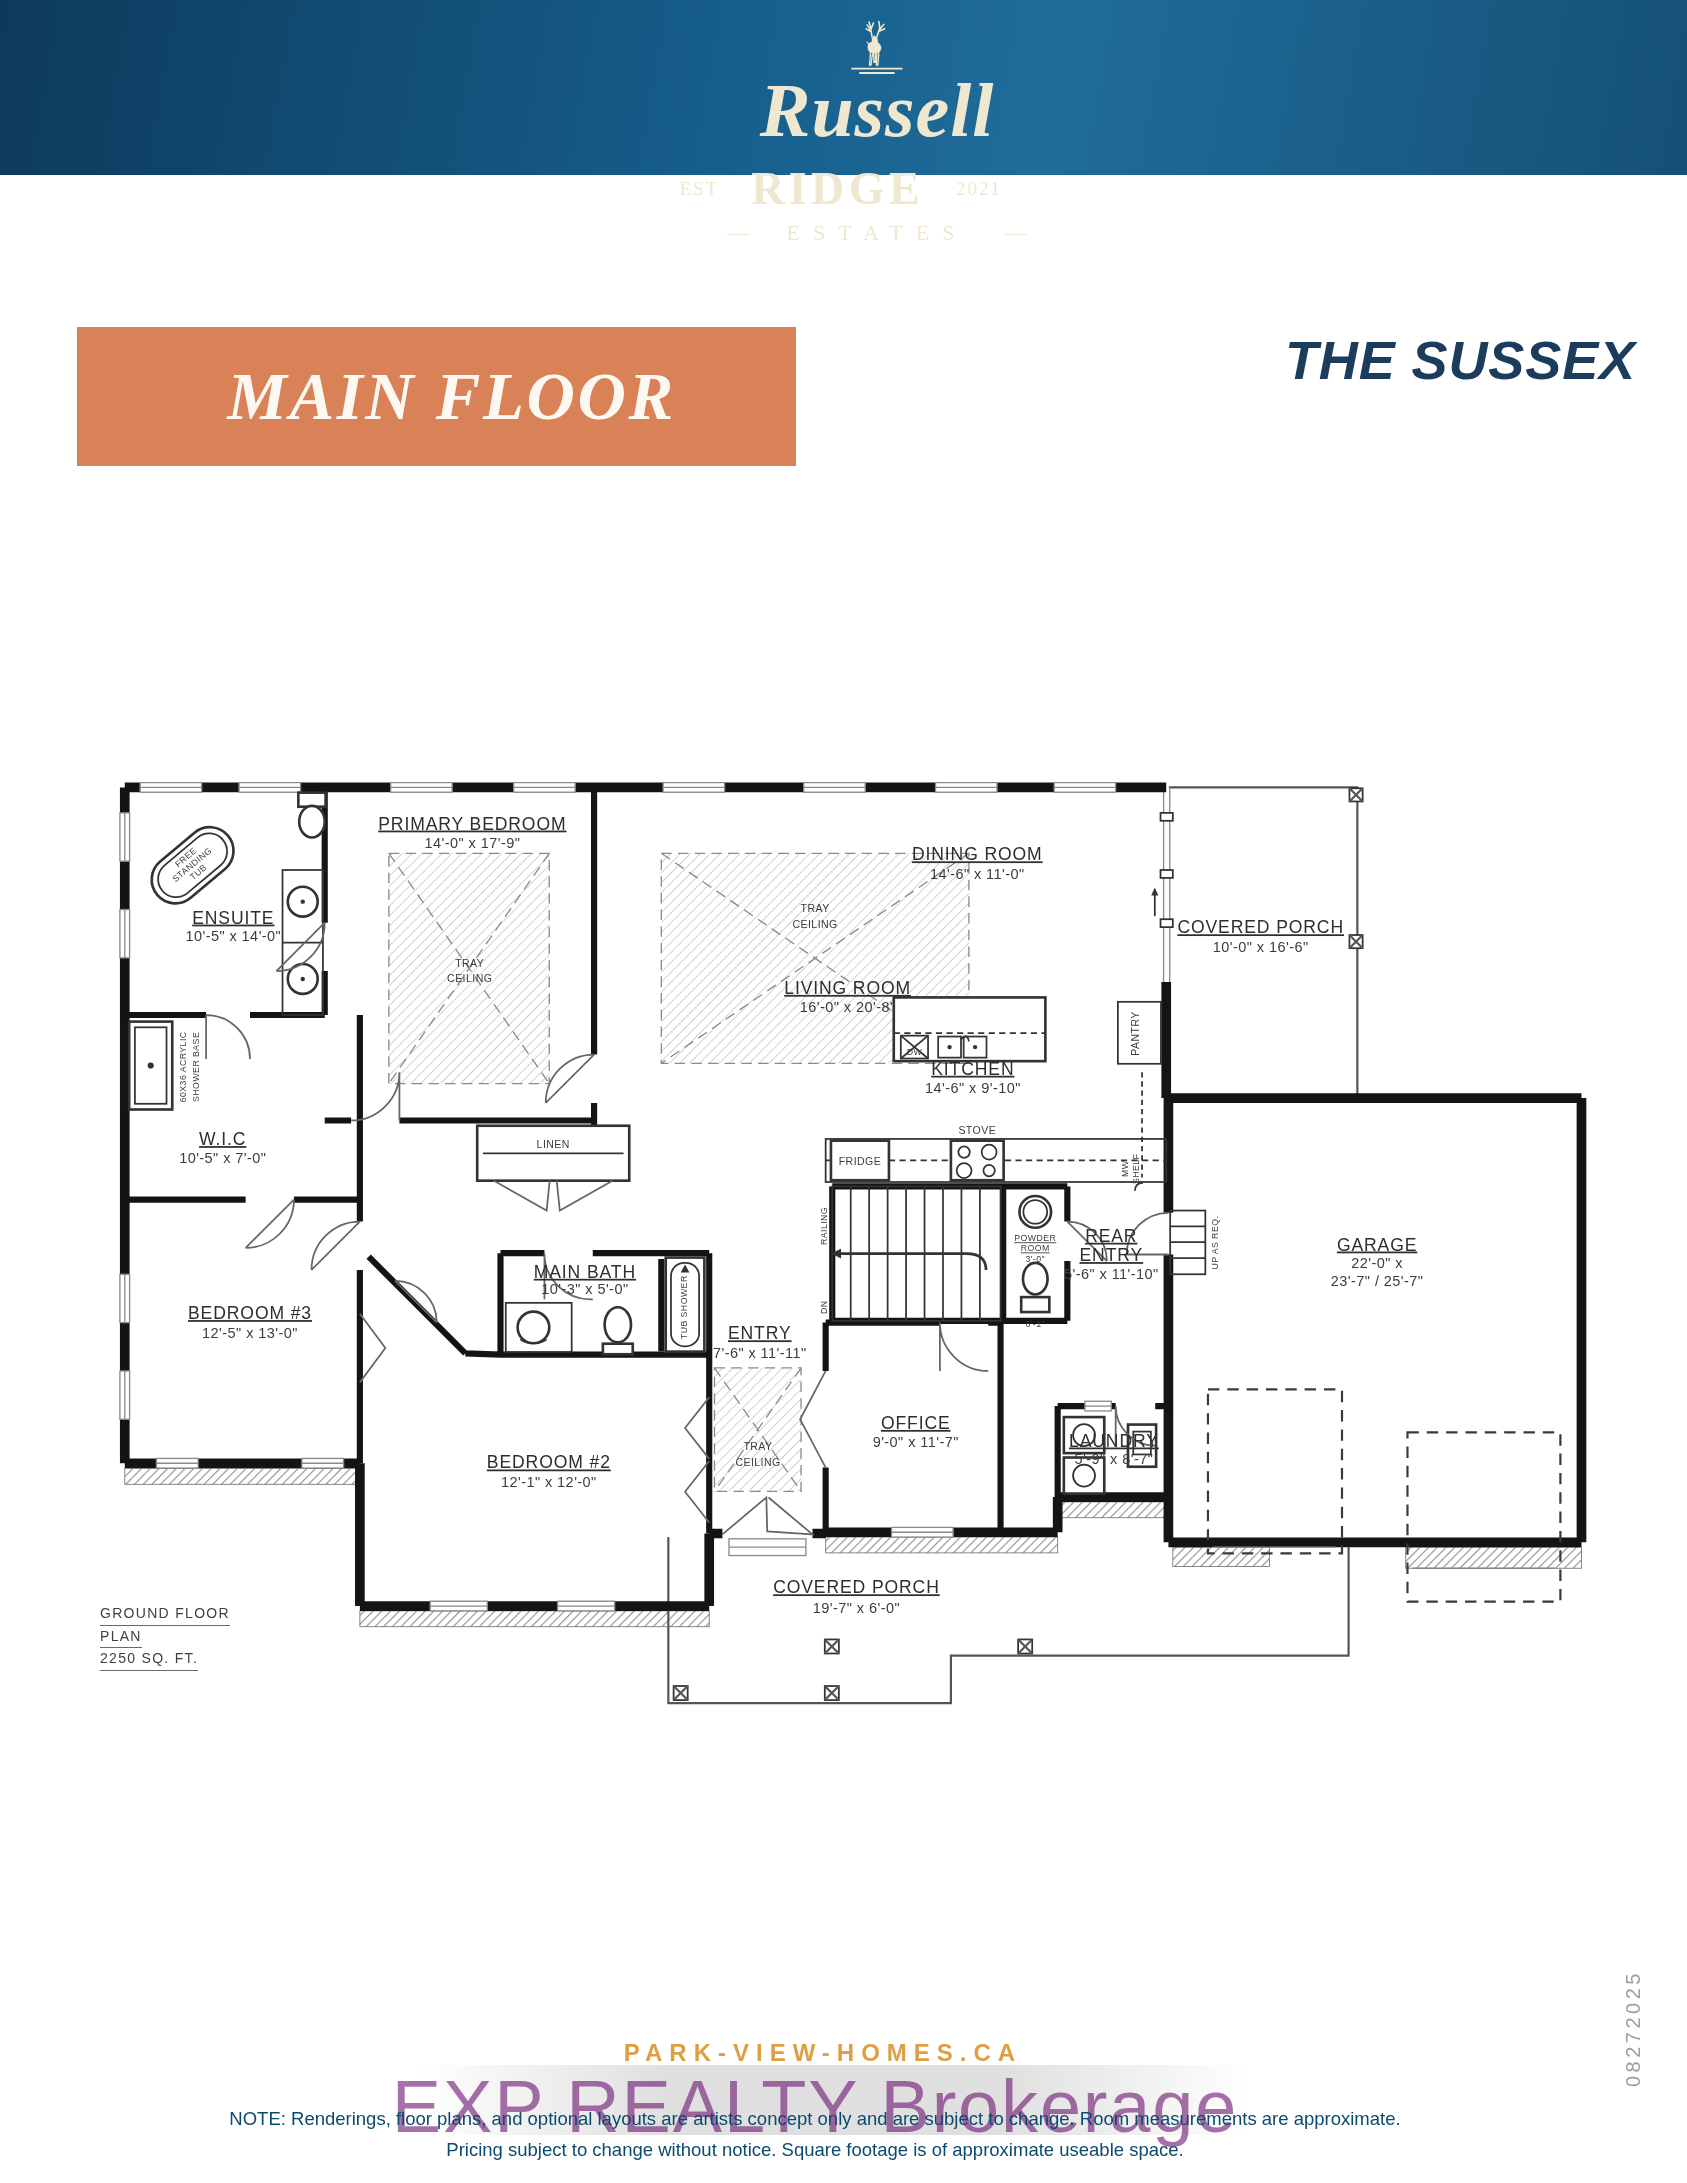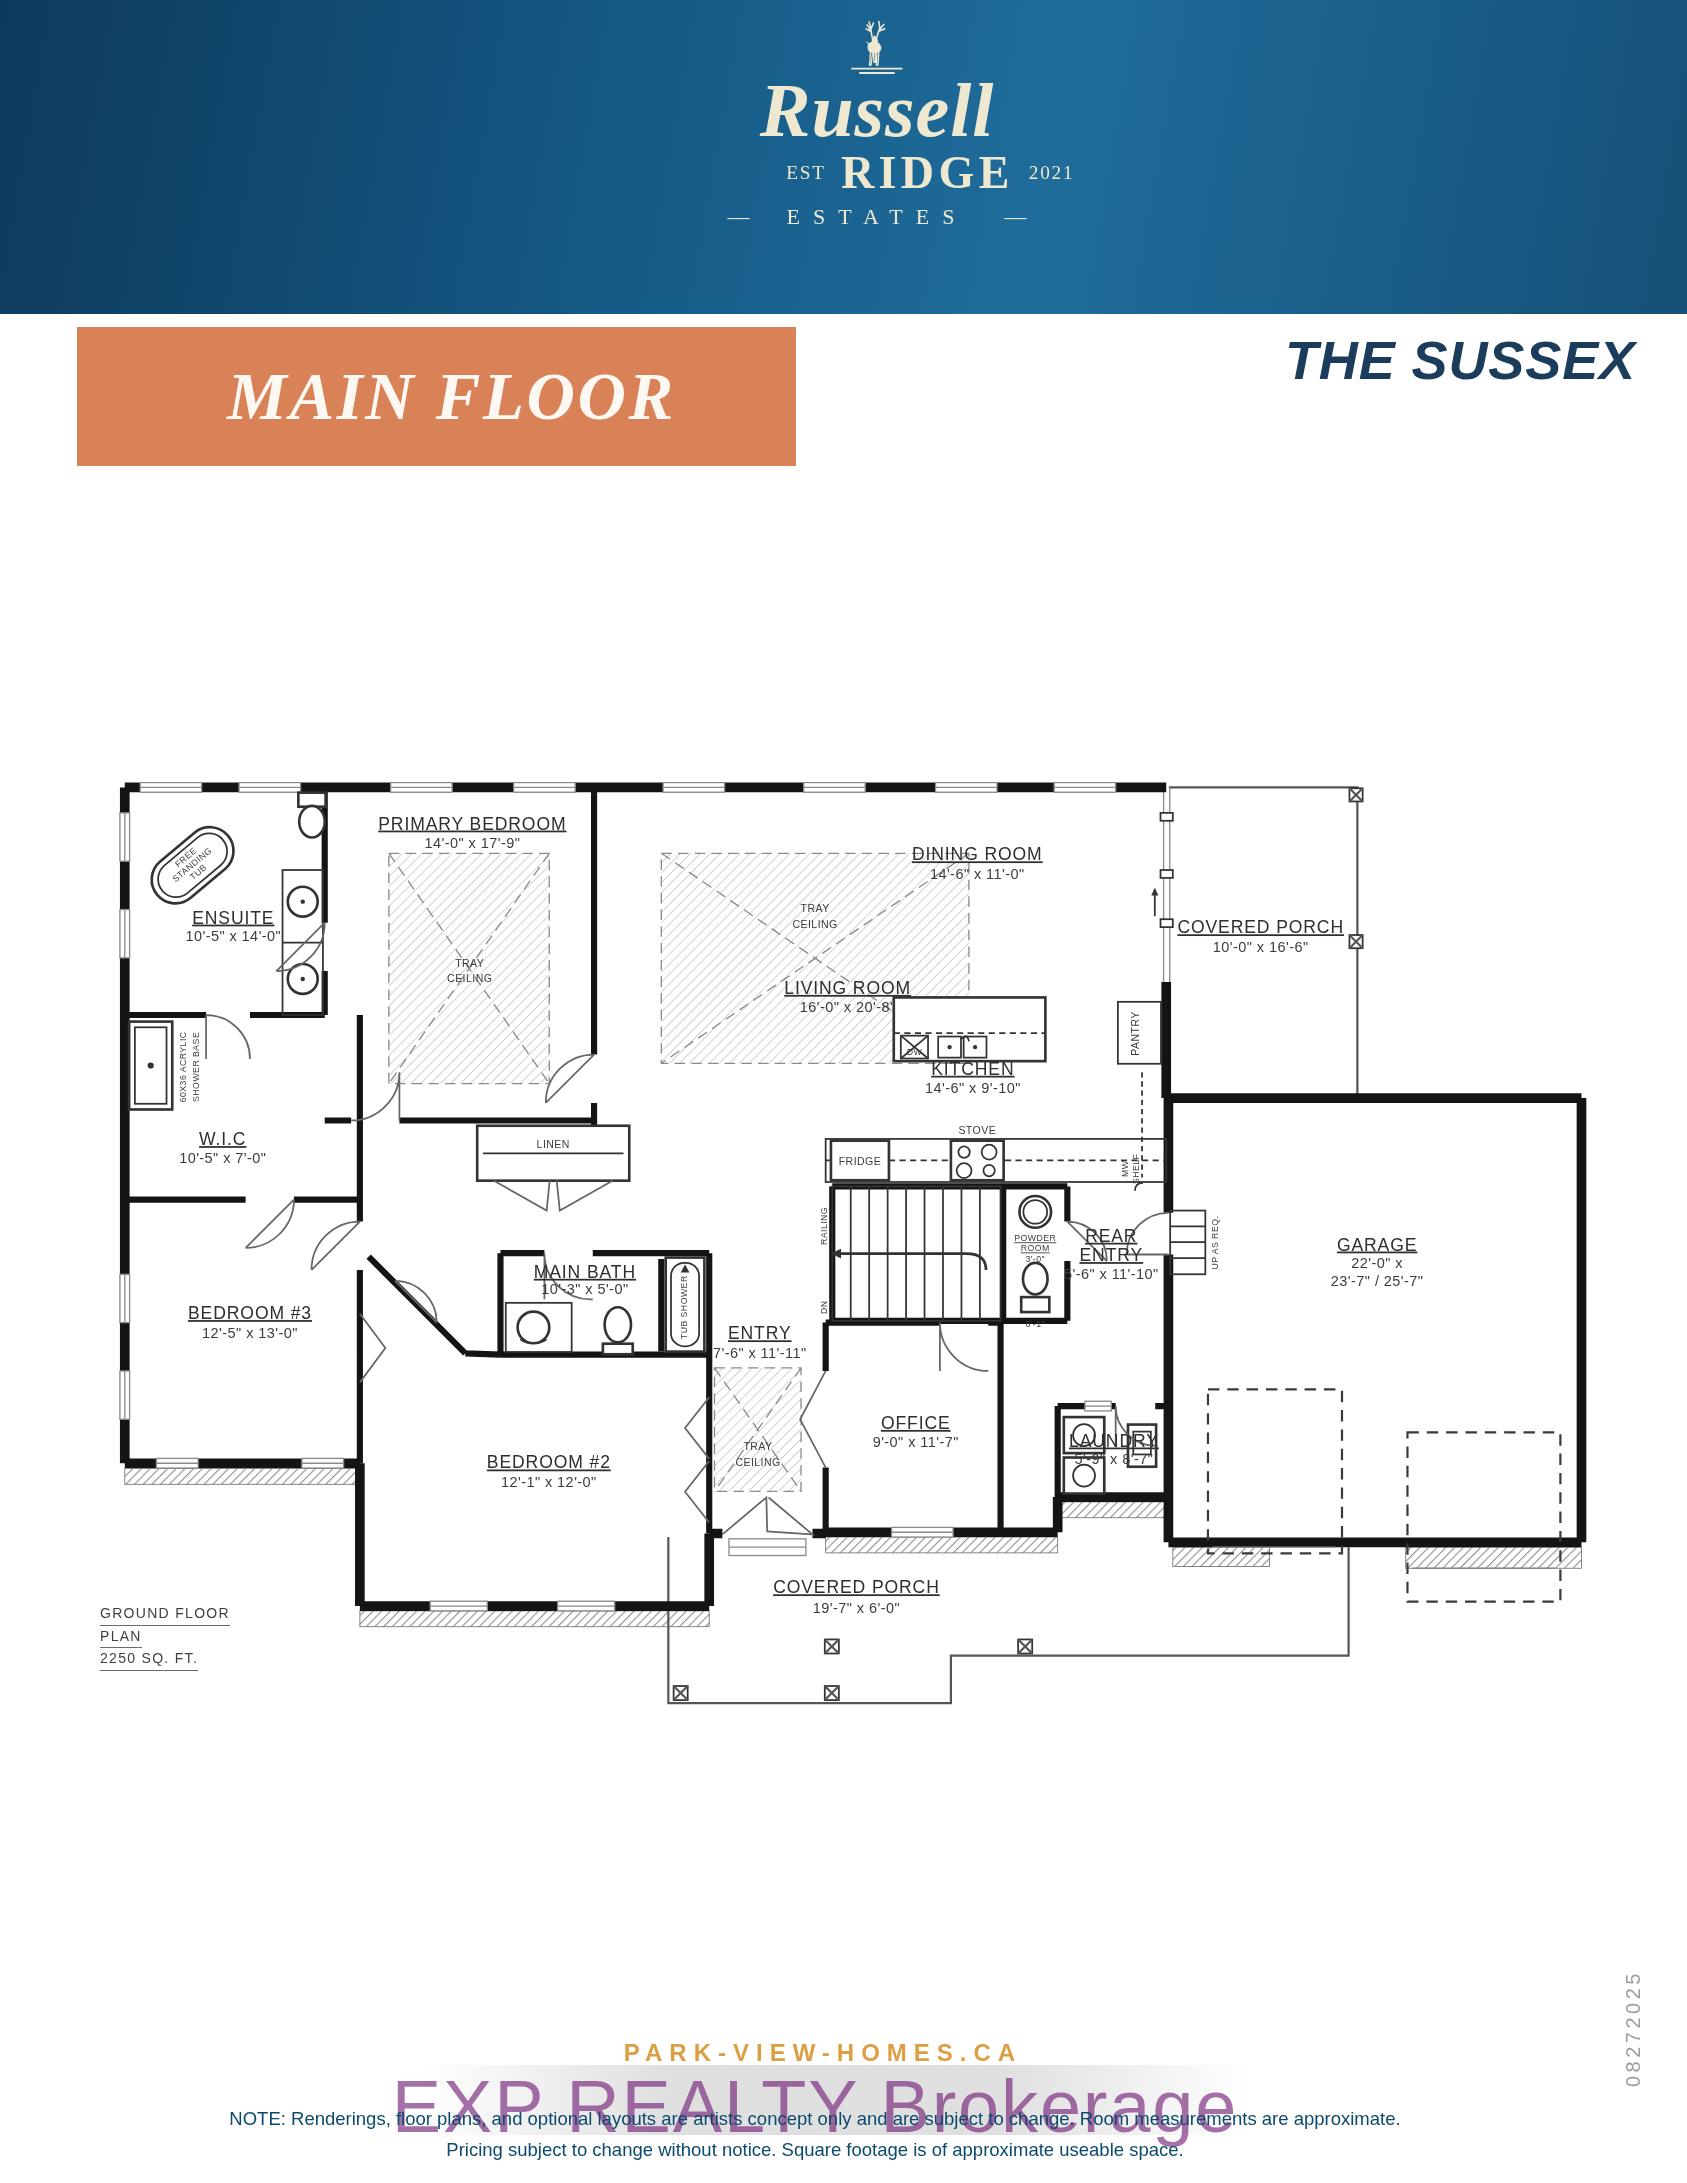--- a/index.html
+++ b/index.html
@@ -1,28 +1,28 @@
 <!DOCTYPE html>
 <html style="font-size:7px"><head>
 <meta charset="utf-8">
 <style>
   * { margin:0; padding:0; box-sizing:border-box; }
   html,body { background:#ffffff; }
   body { font-family:"Liberation Sans", sans-serif; }
   #page { position:relative; width:1687px; height:2183px; background:#ffffff; overflow:hidden; }
 
   
-  .banner { position:absolute; left:0; top:0; width:1687px; height:314px;
+  .banner { position:absolute; left:0; top:0; width:1687px; height:175px;
             background:linear-gradient(100deg,#0d3a5c 0%,#155a86 38%,#1f6c9b 62%,#155076 100%); }
   .logo { position:absolute; left:877px; top:17.6px; transform:translateX(-50%);
           color:#efe8d1; text-align:center; width:395px; }
   .logo-deer { height:59px; }
   .logo-script { font-family:"Liberation Serif", serif; font-style:italic; font-weight:700;
                  font-size:76px; line-height:1; letter-spacing:0.9px; margin-top:-5.3px; }
-  .logo-row { display:flex; align-items:center; justify-content:flex-end; gap:15px; margin-top:2px; }
+  .logo-row { display:flex; align-items:center; justify-content:flex-start; gap:32px; margin-top:18px; }
   .logo-est,.logo-year { font-size:19.3px; letter-spacing:1.8px; font-family:"Liberation Serif",serif; }
   .logo-ridge { font-family:"Liberation Serif", serif; font-weight:700; font-size:46px;
                 letter-spacing:4.4px; line-height:1; }
   .logo-estates { margin-top:8px; font-size:22px; letter-spacing:13px; font-family:"Liberation Serif",serif; }
   .logo-estates .dash { letter-spacing:0; }
 
   
   .mainfloor-box { position:absolute; left:77px; top:327px; width:719px; height:139px;
                    background:#d98157; display:flex; align-items:center; justify-content:center; }
   .mainfloor-text { font-family:"Liberation Serif", serif; font-style:italic; font-weight:700;

